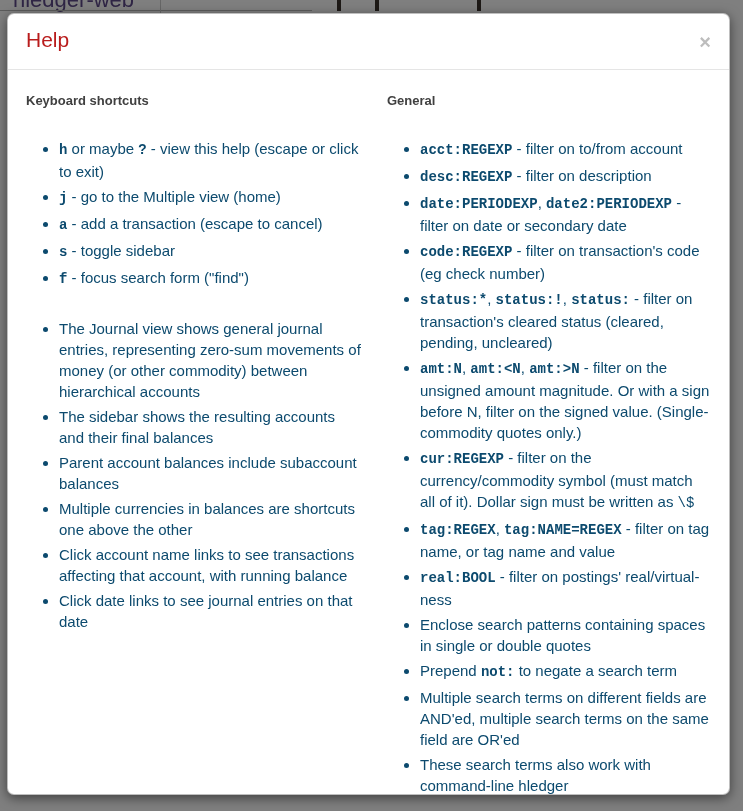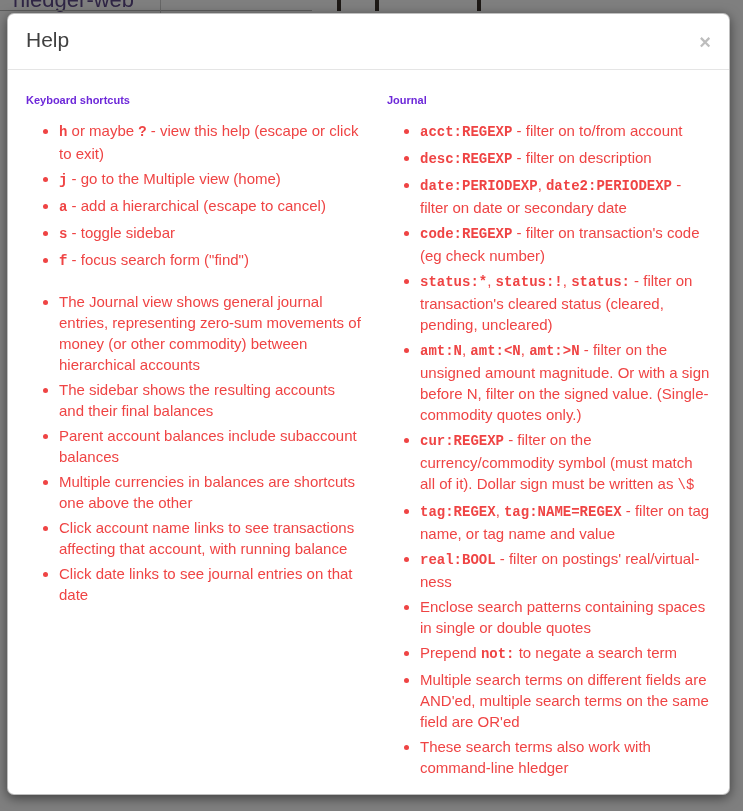--- a/index.html
+++ b/index.html
@@ -32,41 +32,41 @@
     box-shadow:0 3px 12px rgba(0,0,0,0.5);
     box-sizing:border-box;
     overflow:hidden;
   }
   .modal-header{
     position:relative;
     padding:13px 18px 16px 18px;
     border-bottom:1px solid #e5e5e5;
   }
   .modal-title{
-    margin:0;font-size:21px;font-weight:400;line-height:26px;color:#404040;
+    margin:0;font-size:21px;font-weight:400;line-height:26px;color:#b91c1c;
   }
   .close-btn{
     position:absolute;top:20px;right:18px;
     background:none;border:none;padding:0;cursor:pointer;
     font-family:"Liberation Sans", sans-serif;
     font-size:20px;font-weight:bold;line-height:16px;color:#bdbdbd;
   }
   .modal-body{
     display:flex;align-items:flex-start;
     padding:18px;box-sizing:border-box;overflow:hidden;
   }
   .col{box-sizing:border-box;}
   .col.left{width:347px;padding-right:10px;flex:none;}
   .col.right{flex:1;padding-left:14px;}
   .sec-h{
-    margin:3px 0 0 0;font-size:11px;font-weight:bold;line-height:19px;color:#6d28d9;
+    margin:3px 0 0 0;font-size:13px;font-weight:bold;line-height:19px;color:#404040;
   }
   .col ul{
-    margin:10px 0 19px 0;padding:0 0 0 33px;
-    font-size:15px;line-height:21px;color:#ef4444;
+    margin:28px 0 19px 0;padding:0 0 0 33px;
+    font-size:15px;line-height:21px;color:#0c4a6e;
   }
   .col ul li{margin:0 0 4px 0;}
   .code{
     font-family:"Liberation Mono", monospace;
     font-size:14px;
   }
   .code.b{font-weight:bold;}
 </style>
 </head>
 <body>
@@ -86,35 +86,35 @@
   <div class="modal-header">
     <h2 class="modal-title">Help</h2>
     <button class="close-btn" style="color: rgb(189, 189, 189);">×</button>
   </div>
   <div class="modal-body">
     <div class="col left">
         <h4 class="sec-h">Keyboard shortcuts</h4>
         <ul>
           <li><span class="code b">h</span><span> or maybe </span><span class="code b">?</span><span> - view this help (escape or click to exit)</span></li>
           <li><span class="code b">j</span><span> - go to the Multiple view (home)</span></li>
-          <li><span class="code b">a</span><span> - add a hierarchical (escape to cancel)</span></li>
+          <li><span class="code b">a</span><span> - add a transaction (escape to cancel)</span></li>
           <li><span class="code b">s</span><span> - toggle sidebar</span></li>
           <li><span class="code b">f</span><span> - focus search form ("find")</span></li>
         </ul>
         <ul>
           <li><span>The Journal view shows general journal entries, representing zero-sum movements of money (or other commodity) between hierarchical accounts</span></li>
           <li><span>The sidebar shows the resulting accounts and their final balances</span></li>
           <li><span>Parent account balances include subaccount balances</span></li>
           <li><span>Multiple currencies in balances are shortcuts one above the other</span></li>
           <li><span>Click account name links to see transactions affecting that account, with running balance</span></li>
           <li><span>Click date links to see journal entries on that date</span></li>
         </ul>
       </div>
     <div class="col right">
-        <h4 class="sec-h">Journal</h4>
+        <h4 class="sec-h">General</h4>
         <ul>
           <li><span class="code b">acct:REGEXP</span><span> - filter on to/from account</span></li>
           <li><span class="code b">desc:REGEXP</span><span> - filter on description</span></li>
           <li><span class="code b">date:PERIODEXP</span><span>, </span><span class="code b">date2:PERIODEXP</span><span> - filter on date or secondary date</span></li>
           <li><span class="code b">code:REGEXP</span><span> - filter on transaction's code (eg check number)</span></li>
           <li><span class="code b">status:*</span><span>, </span><span class="code b">status:!</span><span>, </span><span class="code b">status:</span><span> - filter on transaction's cleared status (cleared, pending, uncleared)</span></li>
           <li><span class="code b">amt:N</span><span>, </span><span class="code b">amt:&lt;N</span><span>, </span><span class="code b">amt:&gt;N</span><span> - filter on the unsigned amount magnitude. Or with a sign before N, filter on the signed value. (Single-commodity quotes only.)</span></li>
           <li><span class="code b">cur:REGEXP</span><span> - filter on the currency/commodity symbol (must match all of it). Dollar sign must be written as </span><span class="code">\$</span></li>
           <li><span class="code b">tag:REGEX</span><span>, </span><span class="code b">tag:NAME=REGEX</span><span> - filter on tag name, or tag name and value</span></li>
           <li><span class="code b">real:BOOL</span><span> - filter on postings' real/virtual-ness</span></li>

